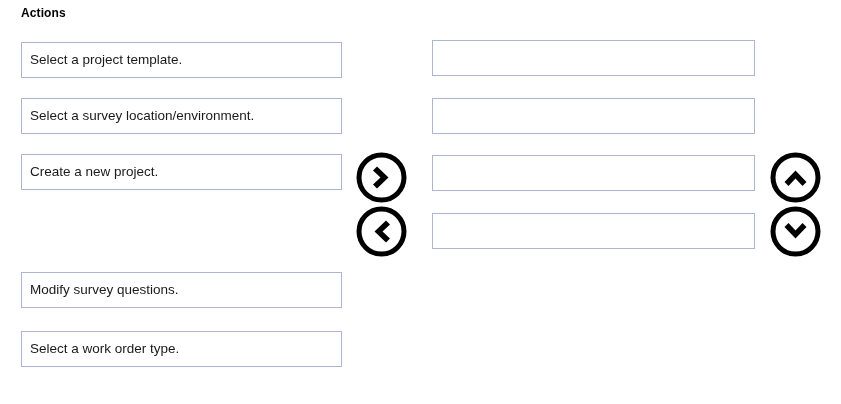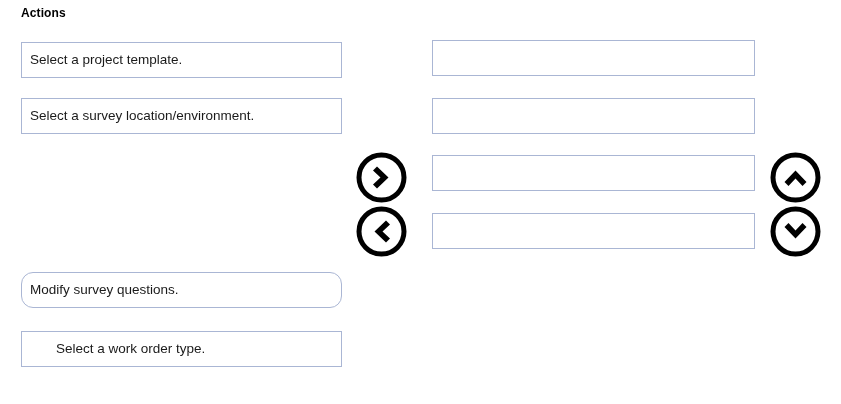--- a/index.html
+++ b/index.html
@@ -56,22 +56,22 @@
   
   .actions-box {
     left: 21px;
     width: 321px;
     align-items: center;
   }
   .actions-box.i0 { top: 42px; }
   .actions-box.i1 { top: 98px; }
   .actions-box.i2 { top: 154px; }
   .actions-box.i3 { top: 213px; }
-  .actions-box.i4 { top: 272px; border-radius: 12px; }
-  .actions-box.i5 { top: 331px; padding-left: 26px; }
+  .actions-box.i4 { top: 272px; }
+  .actions-box.i5 { top: 331px; }
 
   
   .order-box {
     left: 432px;
     width: 323px;
   }
   .order-box.i0 { top: 40px; }
   .order-box.i1 { top: 98px; }
   .order-box.i2 { top: 155px; }
   .order-box.i3 { top: 213px; }
@@ -102,20 +102,23 @@
 
 <div class="panel panel-actions">
 
   <div class="col-header col-header-actions">Actions</div>
 
   <div class="item-box actions-box i0">
     <span class="item-label">Select a project template.</span>
   </div>
   <div class="item-box actions-box i1">
     <span class="item-label">Select a survey location/environment.</span>
+  </div>
+  <div class="item-box actions-box i2">
+    <span class="item-label">Create a new project.</span>
   </div>
   <div class="item-box actions-box i4">
     <span class="item-label">Modify survey questions.</span>
   </div>
   <div class="item-box actions-box i5">
     <span class="item-label">Select a work order type.</span>
   </div>
 
   <button class="circle-btn btn-move-right" title="Move right">
     <span>

